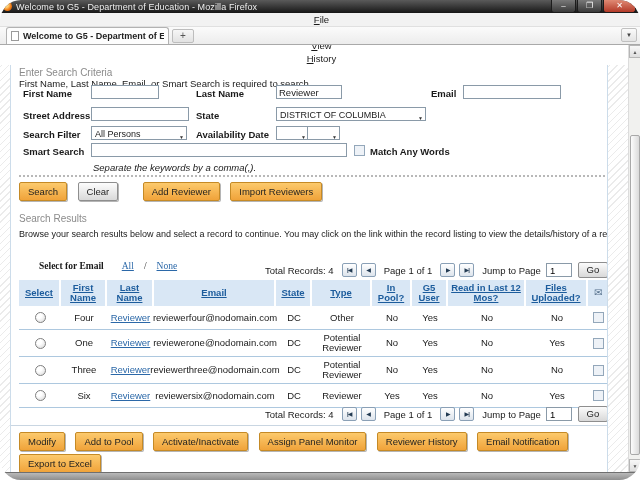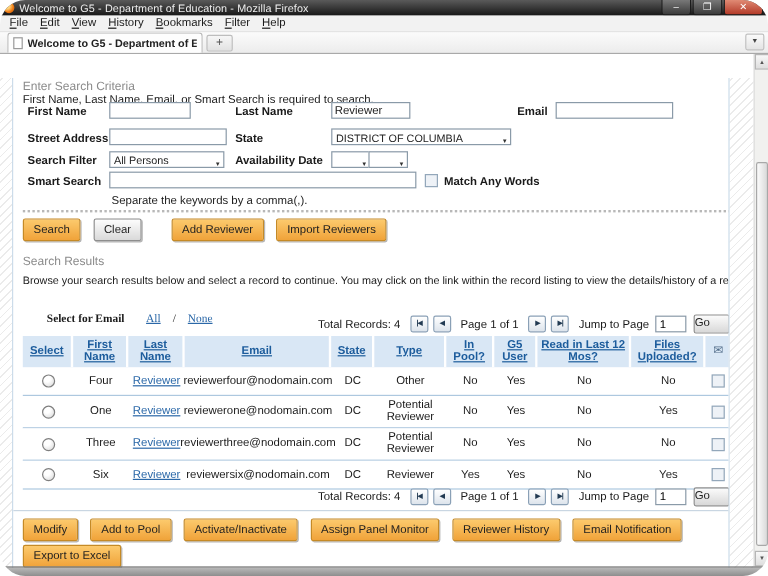--- a/index.html
+++ b/index.html
@@ -20,21 +20,21 @@
   .title-text { white-space:nowrap; overflow:hidden; letter-spacing:.1px; }
   .winbtns { position:absolute; right:4px; top:0; display:flex; height:13px; }
   .wb { width:25px; height:13px; display:flex; align-items:center; justify-content:center;
     color:#fff; font-size:8px; line-height:8px;
     background:linear-gradient(#787878,#3a3a3a); border:1px solid #1c1c1c;
     border-top:none; border-radius:0 0 3px 3px; margin-left:1px; cursor:default; }
   .wb.close { width:33px; background:linear-gradient(#e08a74,#b33a28); }
   .menubar {
     position:absolute; top:13px; left:0; width:640px; height:14px;
     background:#f2f2f2; border-bottom:1px solid #e0e0e0;
-    display:flex; align-items:center; font-size:9.5px; color:#1a1a1a; padding-left:3px;
+    display:flex; align-items:center; font-size:9.5px; color:#1a1a1a; padding-left:3px;flex-direction:column;
   }
   .menubar .mi { display:inline-block; padding:1px 5px; }
   .menubar .mi::first-letter { text-decoration: underline; }
   .tabbar {
     position:absolute; top:27px; left:0; width:640px; height:18px;
     background:linear-gradient(#fbfbfb,#ececec); border-bottom:1px solid #a9a9a9;
   }
   .tab {
     position:absolute; left:6px; bottom:0; width:163px; height:17px;
     background:#fdfdfd; border:1px solid #b2b2b2; border-bottom:none;
@@ -93,21 +93,21 @@
   
   .pager { display:flex; align-items:center; font-size:9.5px; color:#1a1a1a; }
   .pgbtn { width:15px; height:14px; margin:0 2px; text-align:center;
     background:linear-gradient(#ffffff,#dde4ec); border:1px solid #8aa0b6; border-radius:2px;
     font-size:6px; font-weight:bold; color:#223a52; line-height:12px; letter-spacing:-1px; }
   .pg-text { margin:0 6px; white-space:nowrap; }
   input.jump { width:26px; height:14px; border:1px solid #8a9aa8; font-size:9.5px;
     padding:0 3px; margin:0 6px 0 5px; font-family:"Liberation Sans",sans-serif; }
   .gobtn { width:30px; height:16px; background:linear-gradient(#fbfbfb,#d8d8d8);
     border:1px solid #8e8e8e; border-radius:2px; font-size:9.5px; color:#222;
-    line-height:14px; }
+    text-align:center; line-height:14px; }
   
   .rtable { width:590px; font-size:9.5px; color:#1a1a1a; }
   .trow { display:flex; align-items:stretch; }
   .trow.body { border-bottom:1px solid #adc8df; background:#fff; min-height:24px; }
   .cell { display:flex; align-items:center; justify-content:center; text-align:center;
     padding:3px 1px; line-height:10px; }
   .thead .cell { background:#d9e7f5; border-right:2px solid #ffffff; }
   .thead .cell:last-child { border-right:none; }
   .thead a { color:#1c5c9c; font-weight:bold; text-decoration:underline; font-size:9.5px; }
   .c0{width:42px} .c1{width:46px} .c2{width:47px} .c3{width:122px} .c4{width:36px}
@@ -193,21 +193,21 @@
       </div>
       <div class="abs fakesel" style="left:296px; top:61px; width:31px;">
         <span class="arr">▼</span>
       </div>
 
       <div class="abs flabel" style="left:12px; top:81px;">Smart Search</div>
       <input class="abs txt" style="left: 80px; top: 78px; width: 256px;">
       <span class="abs cbx" style="left:343px; top:80px;"></span>
       <div class="abs flabel" style="left:359px; top:81px;">Match Any Words</div>
 
-      <div class="abs note" style="left:82px; top:97px;">Separate the keywords by a comma(,).</div>
+      <div class="abs note" style="left:82px; top:97px;font-style:italic;">Separate the keywords by a comma(,).</div>
 
       <div class="abs dotted" style="left:8px; top:110px; width:590px;"></div>
 
       <div class="abs" style="left:8px; top:116px;">
         <span class="btn">Search</span>
         <span class="btn gray">Clear</span>
         <span class="btn" style="margin-left:14px;">Add Reviewer</span>
         <span class="btn">Import Reviewers</span>
       </div>
 

